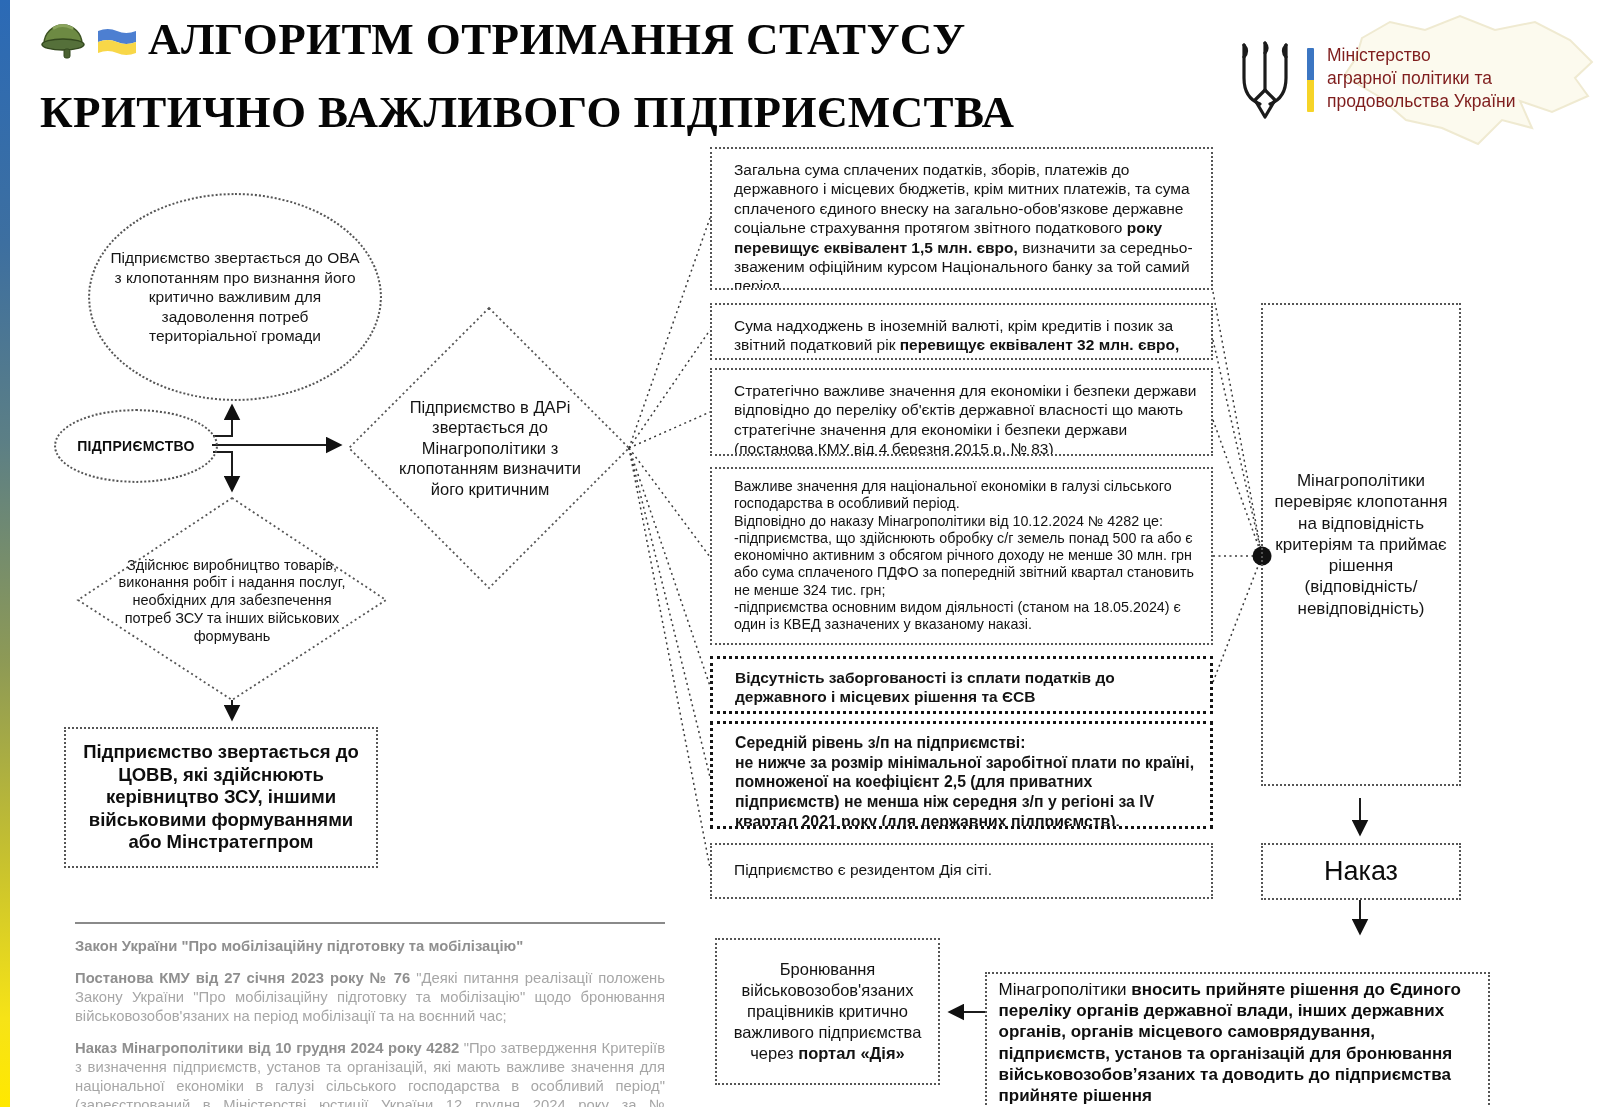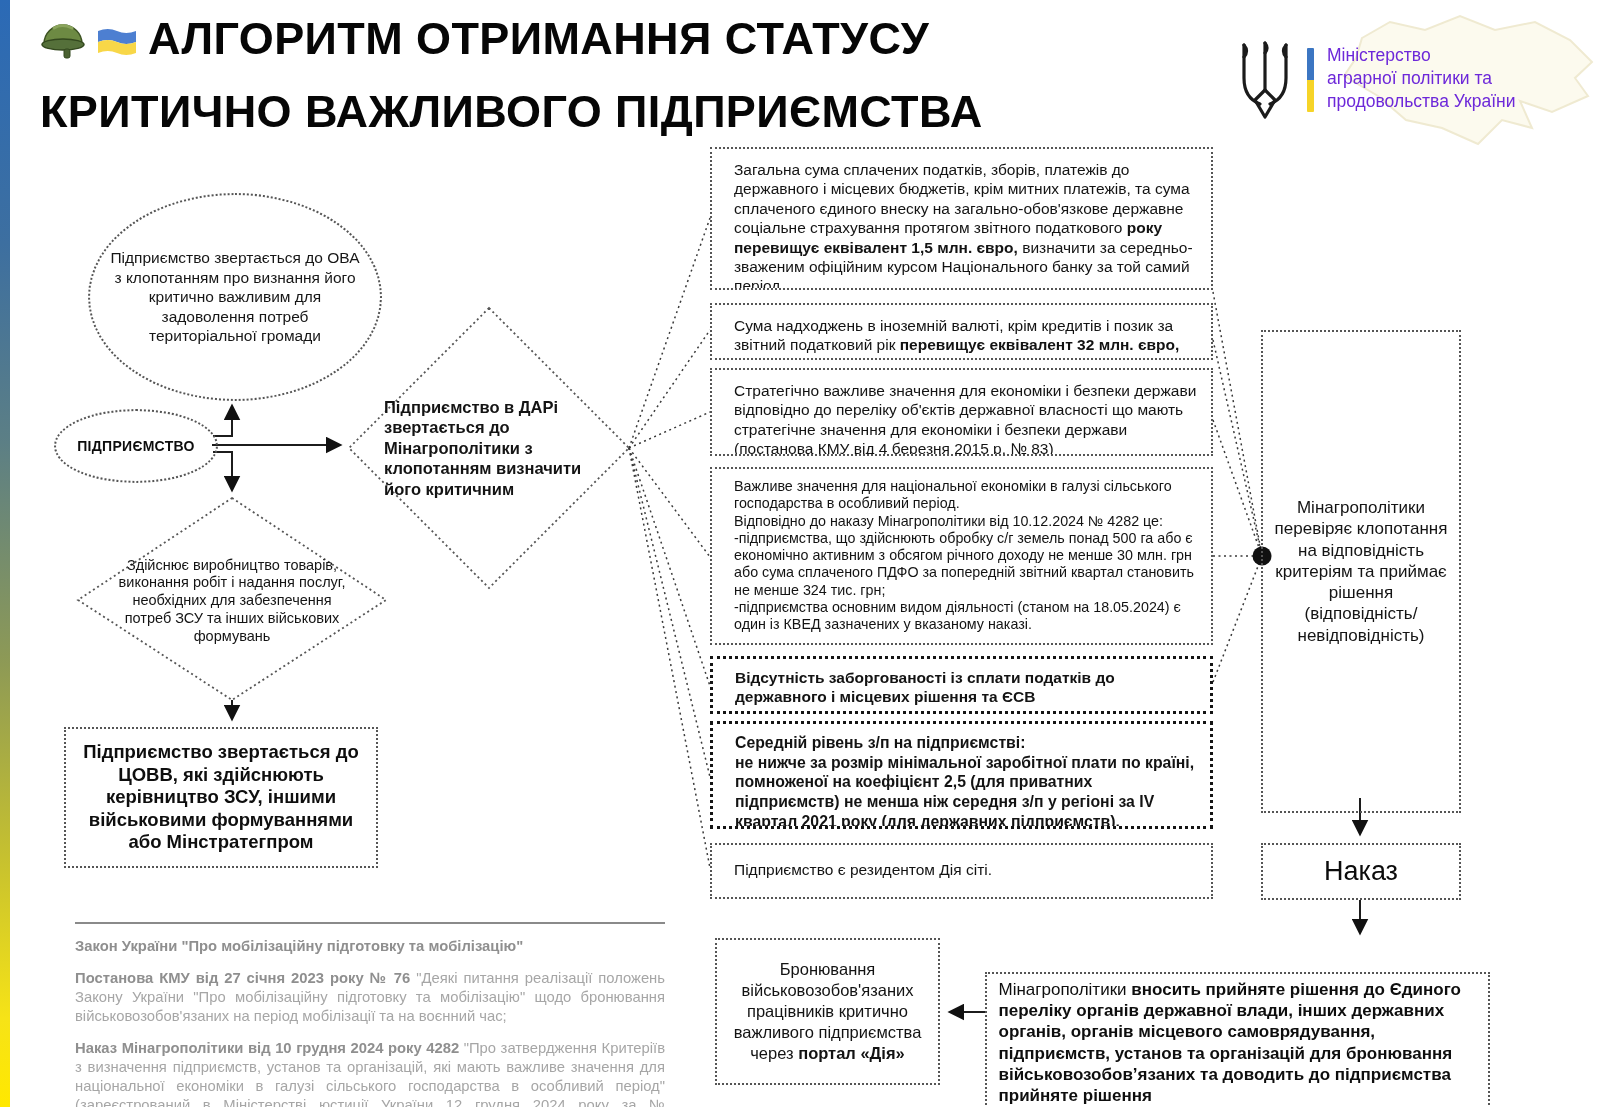--- a/index.html
+++ b/index.html
@@ -9,63 +9,63 @@
     overflow:hidden;
   }
   .abs{position:absolute;}
 
   
   #grad-bar{left:0;top:0;width:10px;height:1107px;
     background:linear-gradient(180deg,#2b6ab6 0%,#3d6fa0 22%,#5c7f85 40%,#8e9a55 60%,#c8c22e 78%,#f6e317 92%,#ffe800 100%);}
 
   
   #title{left:40px;top:12px;}
-  .title-line{display:flex;align-items:center;gap:10px;}
+  .title-line{display:flex;align-items:center;gap:10px;font-family:Liberation Serif, serif;}
   .title-text{font-size:45px;line-height:54px;font-weight:800;color:#060606;letter-spacing:.4px;white-space:nowrap;}
 
   
   .icon-helmet{width:46px;height:42px;display:inline-block;}
   .icon-flag{width:42px;height:30px;display:inline-block;margin-top:6px;}
 
   
   #ministry{left:1236px;top:40px;display:flex;gap:13px;align-items:flex-start;}
   #ministry-bar{width:7px;height:64px;margin-top:8px;border-radius:1px;
     background:linear-gradient(180deg,#3c76c2 0%,#3c76c2 50%,#f6d428 50%,#f6d428 100%);}
-  #ministry-text{font-size:17.5px;line-height:1.3;font-weight:500;color:#6d28d9;margin-top:4px;}
+  #ministry-text{font-size:17.5px;line-height:1.3;font-weight:500;color:#7f1d1d;margin-top:4px;}
   #map-watermark{left:1320px;top:0;pointer-events:none;}
 
   
   .dot-ellipse{border:2px dotted #555;border-radius:50%;background:transparent;
     display:flex;align-items:center;justify-content:center;text-align:center;}
   #ellipse-ova{left:88px;top:193px;width:290px;height:204px;}
   #ellipse-ova .t{width:258px;font-size:15.5px;line-height:1.26;font-weight:500;color:#161616;}
   #ellipse-enterprise{left:54px;top:409px;width:160px;height:70px;}
   #ellipse-enterprise .t{font-size:14px;font-weight:800;letter-spacing:.3px;color:#0c0c0c;}
 
   
-  #diamond-dar-text{left:384px;top:378px;width:212px;height:140px;display:flex;align-items:center;justify-content:center;font-size:16.5px;line-height:1.24;font-weight:700;color:#141414;}
+  #diamond-dar-text{left:384px;top:378px;width:212px;height:140px;display:flex;align-items:center;justify-content:center;text-align:center;font-size:16.5px;line-height:1.24;font-weight:400;color:#141414;}
   #diamond-zsu-text{left:110px;top:540px;width:244px;height:122px;display:flex;align-items:center;justify-content:center;text-align:center;font-size:14.5px;line-height:1.22;font-weight:500;color:#141414;}
 
   
   .dot-box{border:2px dotted #555;background:transparent;box-sizing:border-box;}
   .dot-box.bold-border{border:3px dotted #141414;}
 
   #box-covv{left:64px;top:727px;width:314px;height:141px;display:flex;align-items:center;justify-content:center;text-align:center;}
   #box-covv .t{width:290px;font-size:18.5px;line-height:1.22;font-weight:700;color:#0e0e0e;}
 
   .criteria{left:710px;width:503px;font-size:15.5px;line-height:1.25;color:#131313;padding:11px 10px 0 22px;overflow:hidden;}
   #c1{top:147px;height:143px;}
   #c2{top:303px;height:57px;}
   #c3{top:368px;height:88px;}
   #c4{top:467px;height:178px;font-size:14.3px;line-height:1.21;padding-top:9px;}
   #c5{top:656px;height:58px;font-weight:700;padding-top:9px;}
   #c6{top:721px;height:108px;font-weight:700;font-size:15.8px;padding-top:9px;}
   #c7{top:843px;height:56px;padding-top:15px;}
 
-  #box-check{left:1261px;top:330px;width:200px;height:483px;display:flex;align-items:center;justify-content:center;text-align:center;}
+  #box-check{left:1261px;top:303px;width:200px;height:483px;display:flex;align-items:center;justify-content:center;text-align:center;}
   #box-check .t{width:178px;font-size:17px;line-height:1.25;color:#141414;}
   #box-order{left:1261px;top:843px;width:200px;height:57px;display:flex;align-items:center;justify-content:center;}
   #box-order .t{font-size:27px;color:#0c0c0c;}
   #box-registry{left:985px;top:972px;width:505px;height:141px;display:flex;align-items:center;justify-content:center;text-align:left;}
   #box-registry .t{width:478px;font-size:17px;line-height:1.24;color:#0e0e0e;}
   #box-registry .t b{font-weight:700;}
   #box-booking{left:715px;top:938px;width:225px;height:147px;display:flex;align-items:center;justify-content:center;text-align:center;}
   #box-booking .t{width:196px;font-size:16.5px;line-height:1.27;color:#131313;}
 
   

